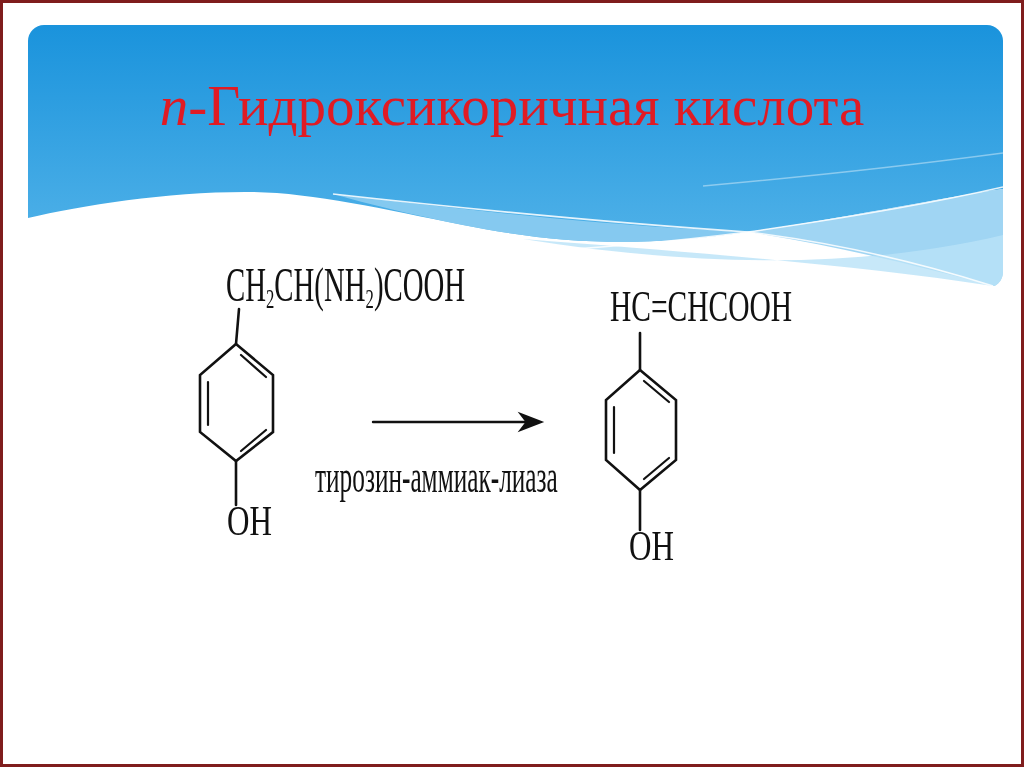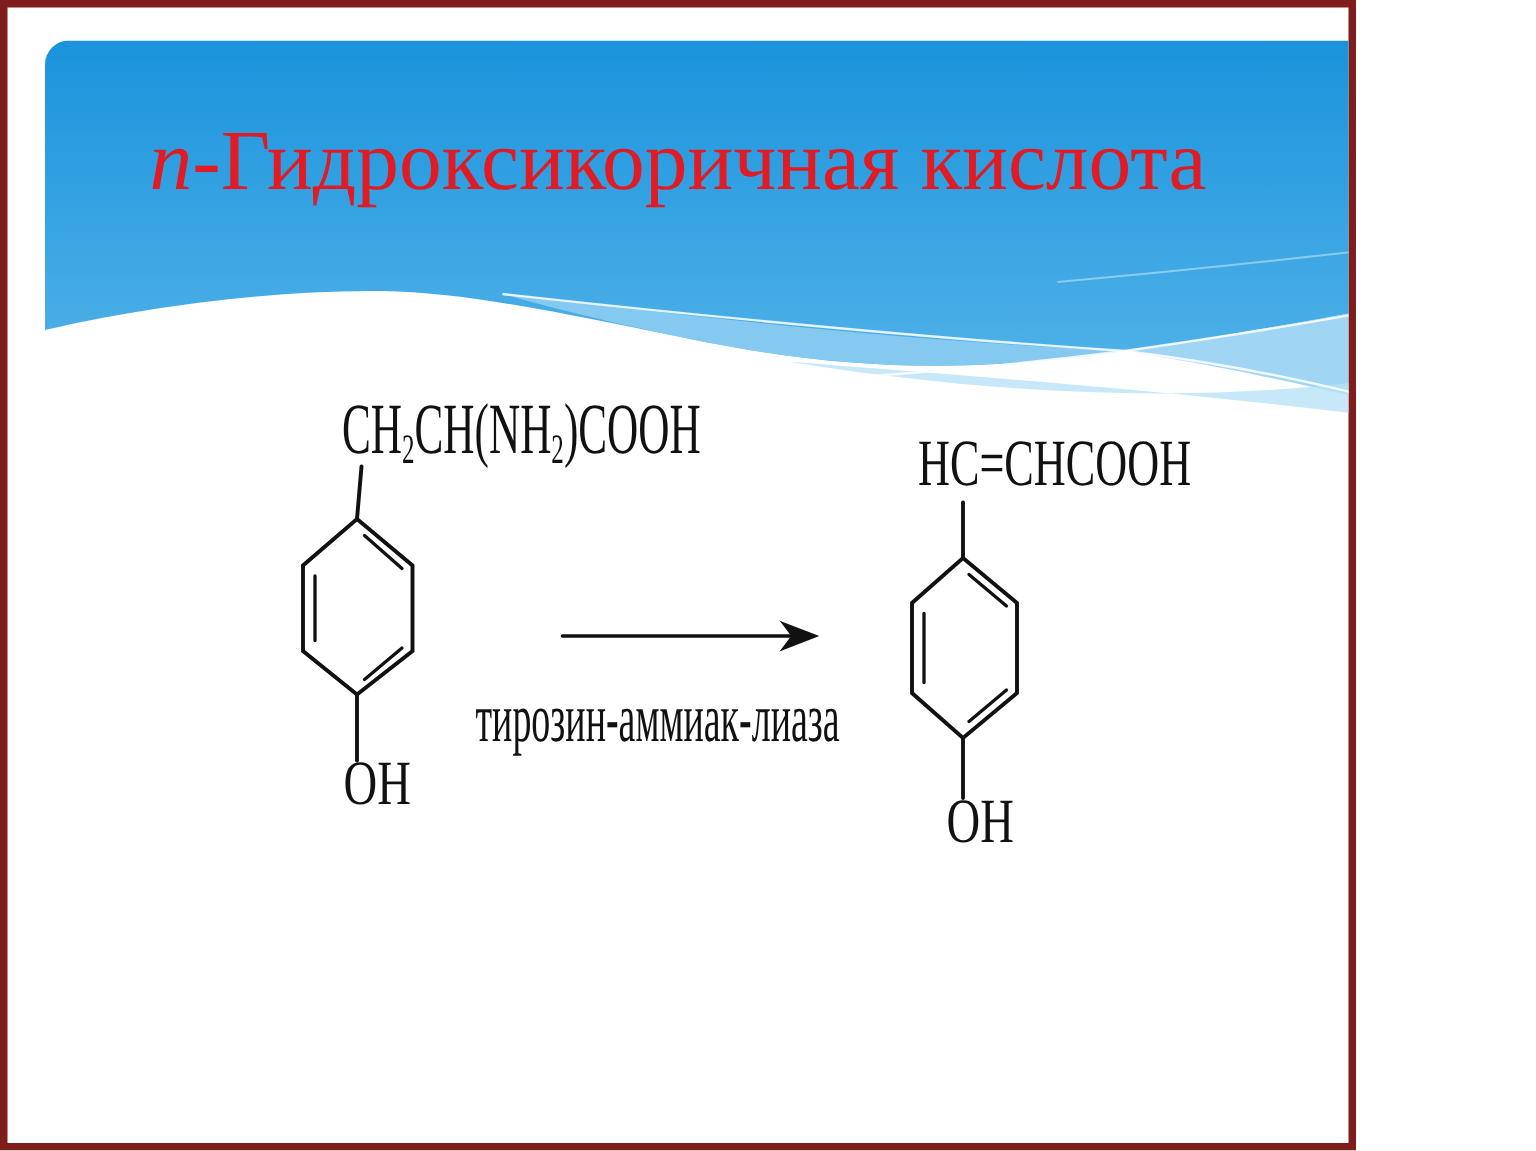--- a/index.html
+++ b/index.html
@@ -1,22 +1,22 @@
 <!DOCTYPE html>
 <html><head>
 <meta charset="utf-8">
 <style>
   html,body { margin:0; padding:0; background:#fff; }
   #slide {
     position:relative;
-    width:904px; height:767px;
+    width:1024px; height:767px;
     background:#ffffff;
     overflow:hidden;
     box-sizing:border-box;
-    border:5px solid #7f1d1d;
+    border:3px solid #7f1d1d;
     font-family:"Liberation Serif","DejaVu Serif",serif;
     color:#111;
   }
   svg { display:block; }
 
   
   #header-graphic { position:absolute; top:0; left:0; }
 
   
   .title {

